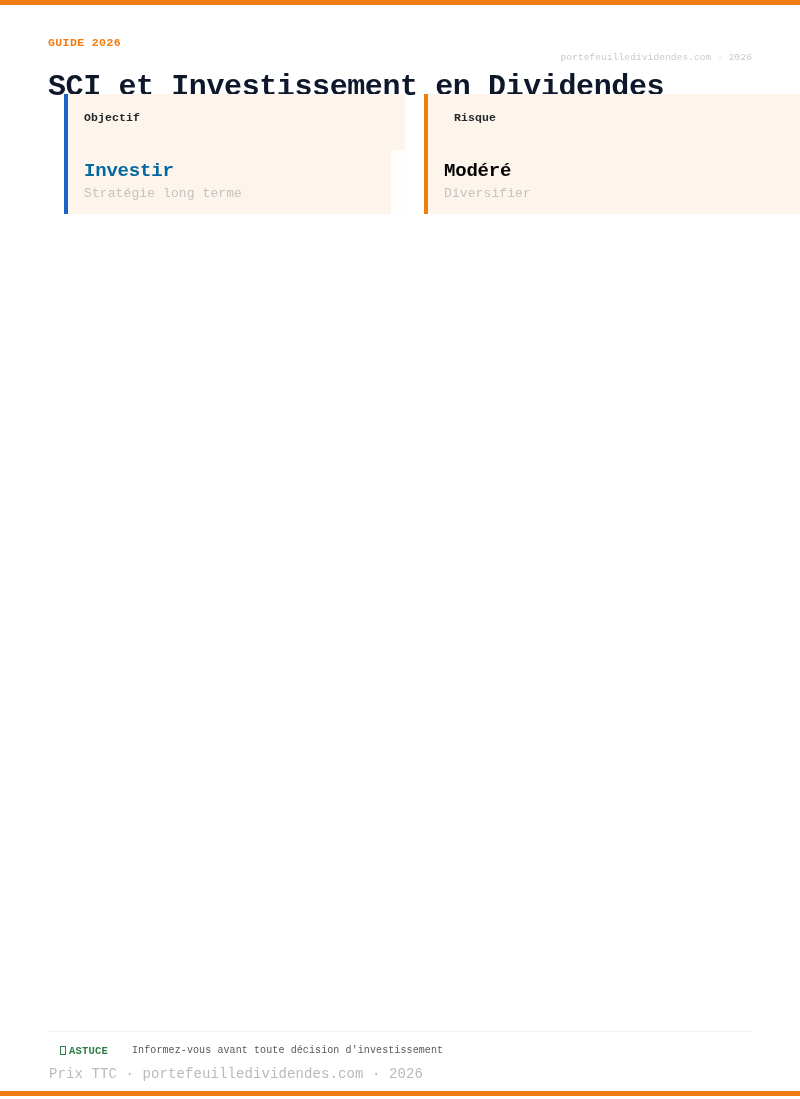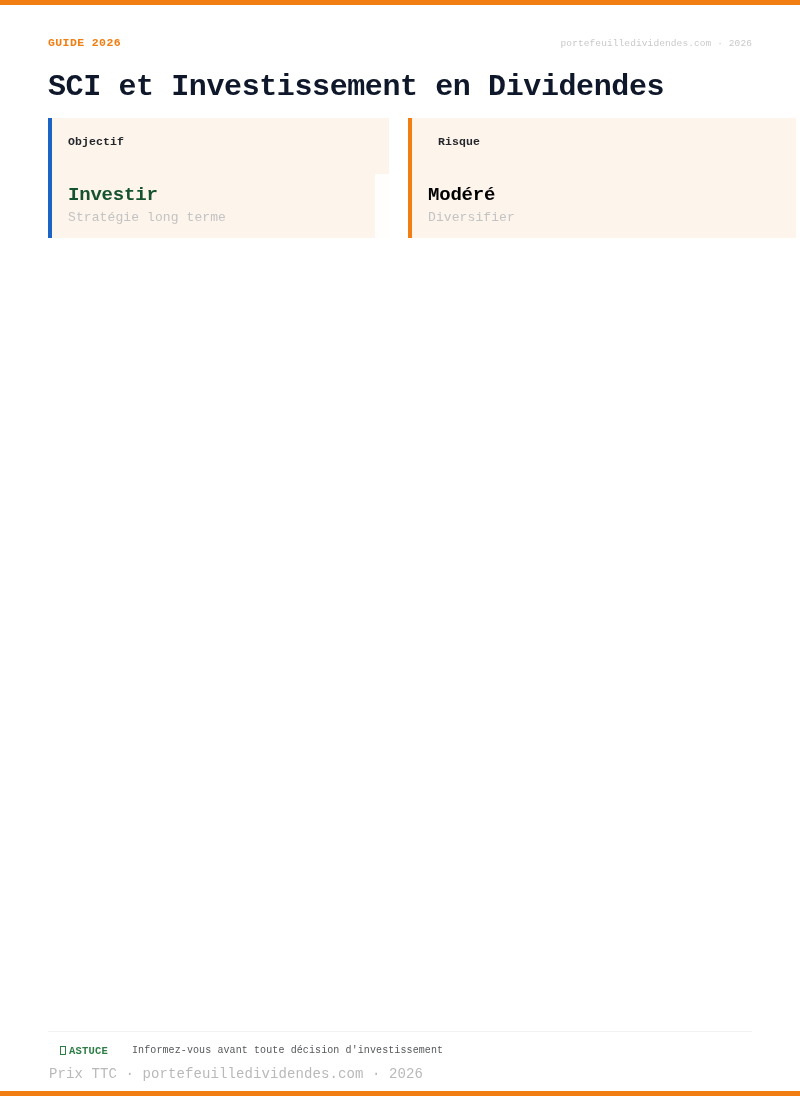--- a/index.html
+++ b/index.html
@@ -49,44 +49,43 @@
     position: absolute;
     left: 0; top: 0;
     font-size: 11.5px;
     font-weight: bold;
     letter-spacing: 0.4px;
     color: #F07E12;
     line-height: 14px;
   }
   .meta-right {
     position: absolute;
-    right: 0; top: 1px;
+    right: 0; top: 15px;
     font-size: 9.5px;
     color: #c9c9c9;
     letter-spacing: 0.1px;
     line-height: 13px;
     white-space: nowrap;
   }
   .page-title {
     position: absolute;
     left: 0; top: 33px;
     font-size: 30px;
     font-weight: bold;
     letter-spacing: -0.4px;
     color: #0f172a;
     line-height: 36px;
     white-space: nowrap;
   }
 
   
   .cards {
     position: absolute;
-    left: 48px; top: 94px;
+    left: 64px; top: 94px;
     width: 704px;
-    margin-top: 24px;
   }
   .card-row {
     position: relative;
     height: 135px;
   }
   .card {
     position: absolute;
     top: 0;
     height: 120px;
     background: #FDF4EC;
@@ -197,21 +196,21 @@
     <h1 class="page-title">SCI et Investissement en Dividendes</h1>
   </div>
 
   <div class="cards">
 
     <div class="card-row">
 
       <div class="card col-a">
         <div class="bar" style="background:#1B63C4"></div>
         <div class="c-label">Objectif</div>
-        <div class="c-value" style="color:#14532d">Investir</div>
+        <div class="c-value" style="color:#0369a1">Investir</div>
         <div class="c-sub">Stratégie long terme</div>
       </div>
 
       <div class="notch"></div>
 
       <div class="card col-b">
         <div class="bar" style="background:#F07E12"></div>
         <div class="c-label">Risque</div>
         <div class="c-value" style="color:#000000">Modéré</div>
         <div class="c-sub">Diversifier</div>

